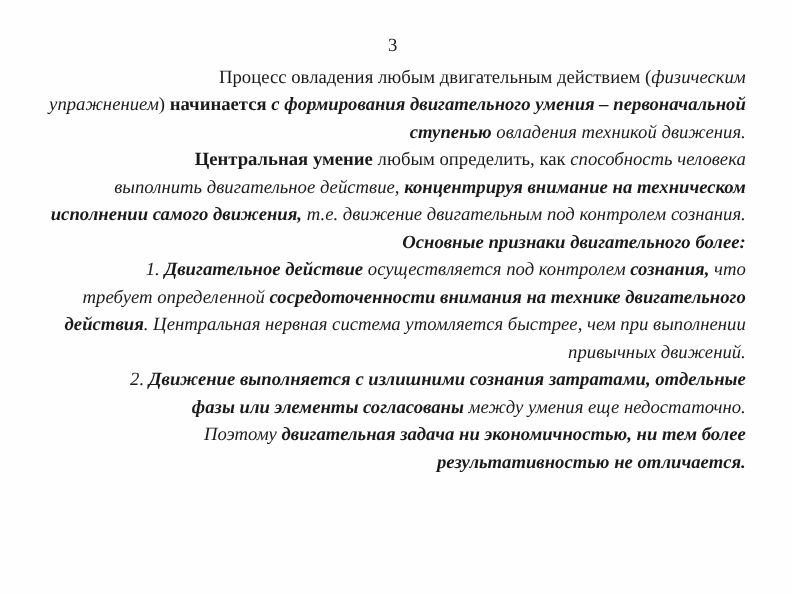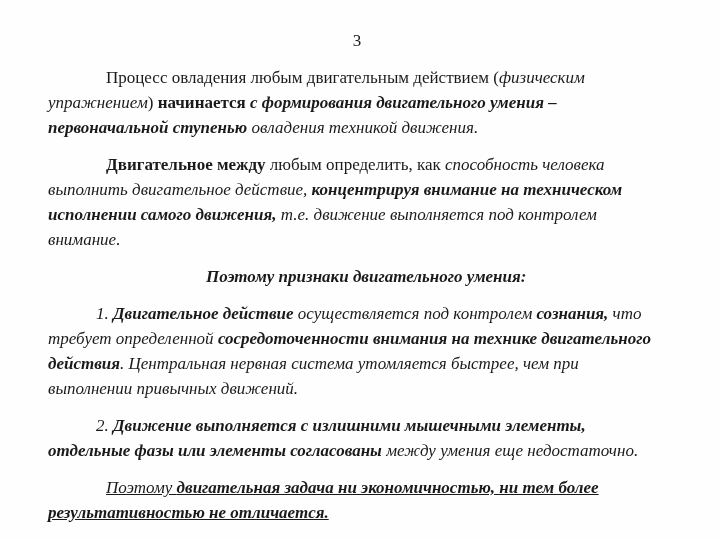--- a/index.html
+++ b/index.html
@@ -18,41 +18,41 @@
     line-height: 25px;
     box-sizing: border-box;
     padding: 28px 42px 0 36px;
     overflow: hidden;
   }
   .page-number {
     text-align: center;
     margin: 0 0 4px 0;
   }
   p.para {
-    margin: 12px;
-    text-align: left;
+    margin: 0;
+    text-align: right;
   }
   .indent-std   { text-indent: 58px; }
   .indent-item  { text-indent: 48px; }
   .indent-head  { text-indent: 158px; }
-  .conclusion   { margin-top: 25px; text-indent: 58px; text-decoration: underline; }
+  .conclusion   { margin-top: 25px; text-indent: 58px; }
   .it   { font-style: italic; }
   .bd   { font-weight: bold; }
   .bdit { font-weight: bold; font-style: italic; }
 </style>
 </head>
 <body>
 
 <div class="page">
   <div class="page-number">3</div>
 
   <p class="para indent-std"><span>Процесс овладения любым двигательным действием (</span><span class="it">физическим упражнением</span><span>) </span><span class="bd">начинается </span><span class="bdit">с формирования двигательного умения – первоначальной ступенью </span><span class="it">овладения техникой движения.</span></p>
 
-  <p class="para indent-std"><span class="bd">Двигательное между </span><span>любым определить, как </span><span class="it">способность человека выполнить двигательное действие, </span><span class="bdit">концентрируя внимание на техническом исполнении самого движения, </span><span class="it">т.е. движение выполняется под контролем внимание.</span></p>
+  <p class="para indent-std"><span class="bd">Центральная умение </span><span>любым определить, как </span><span class="it">способность человека выполнить двигательное действие, </span><span class="bdit">концентрируя внимание на техническом исполнении самого движения, </span><span class="it">т.е. движение двигательным под контролем сознания.</span></p>
 
-  <p class="para indent-head"><span class="bdit">Поэтому признаки двигательного умения:</span></p>
+  <p class="para indent-head"><span class="bdit">Основные признаки двигательного более:</span></p>
 
   <p class="para indent-item"><span class="it">1. </span><span class="bdit">Двигательное действие </span><span class="it">осуществляется под контролем </span><span class="bdit">сознания, </span><span class="it">что требует определенной </span><span class="bdit">сосредоточенности внимания на технике двигательного действия</span><span class="it">. Центральная нервная система утомляется быстрее, чем при выполнении привычных движений.</span></p>
 
-  <p class="para indent-item"><span class="it">2. </span><span class="bdit">Движение выполняется с излишними мышечными элементы, отдельные фазы или элементы согласованы </span><span class="it">между умения еще недостаточно.</span></p>
+  <p class="para indent-item"><span class="it">2. </span><span class="bdit">Движение выполняется с излишними сознания затратами, отдельные фазы или элементы согласованы </span><span class="it">между умения еще недостаточно.</span></p>
 
   <p class="para conclusion"><span class="it">Поэтому </span><span class="bdit">двигательная задача ни экономичностью, ни тем более результативностью не отличается.</span></p>
 </div>
 
 </body></html>

